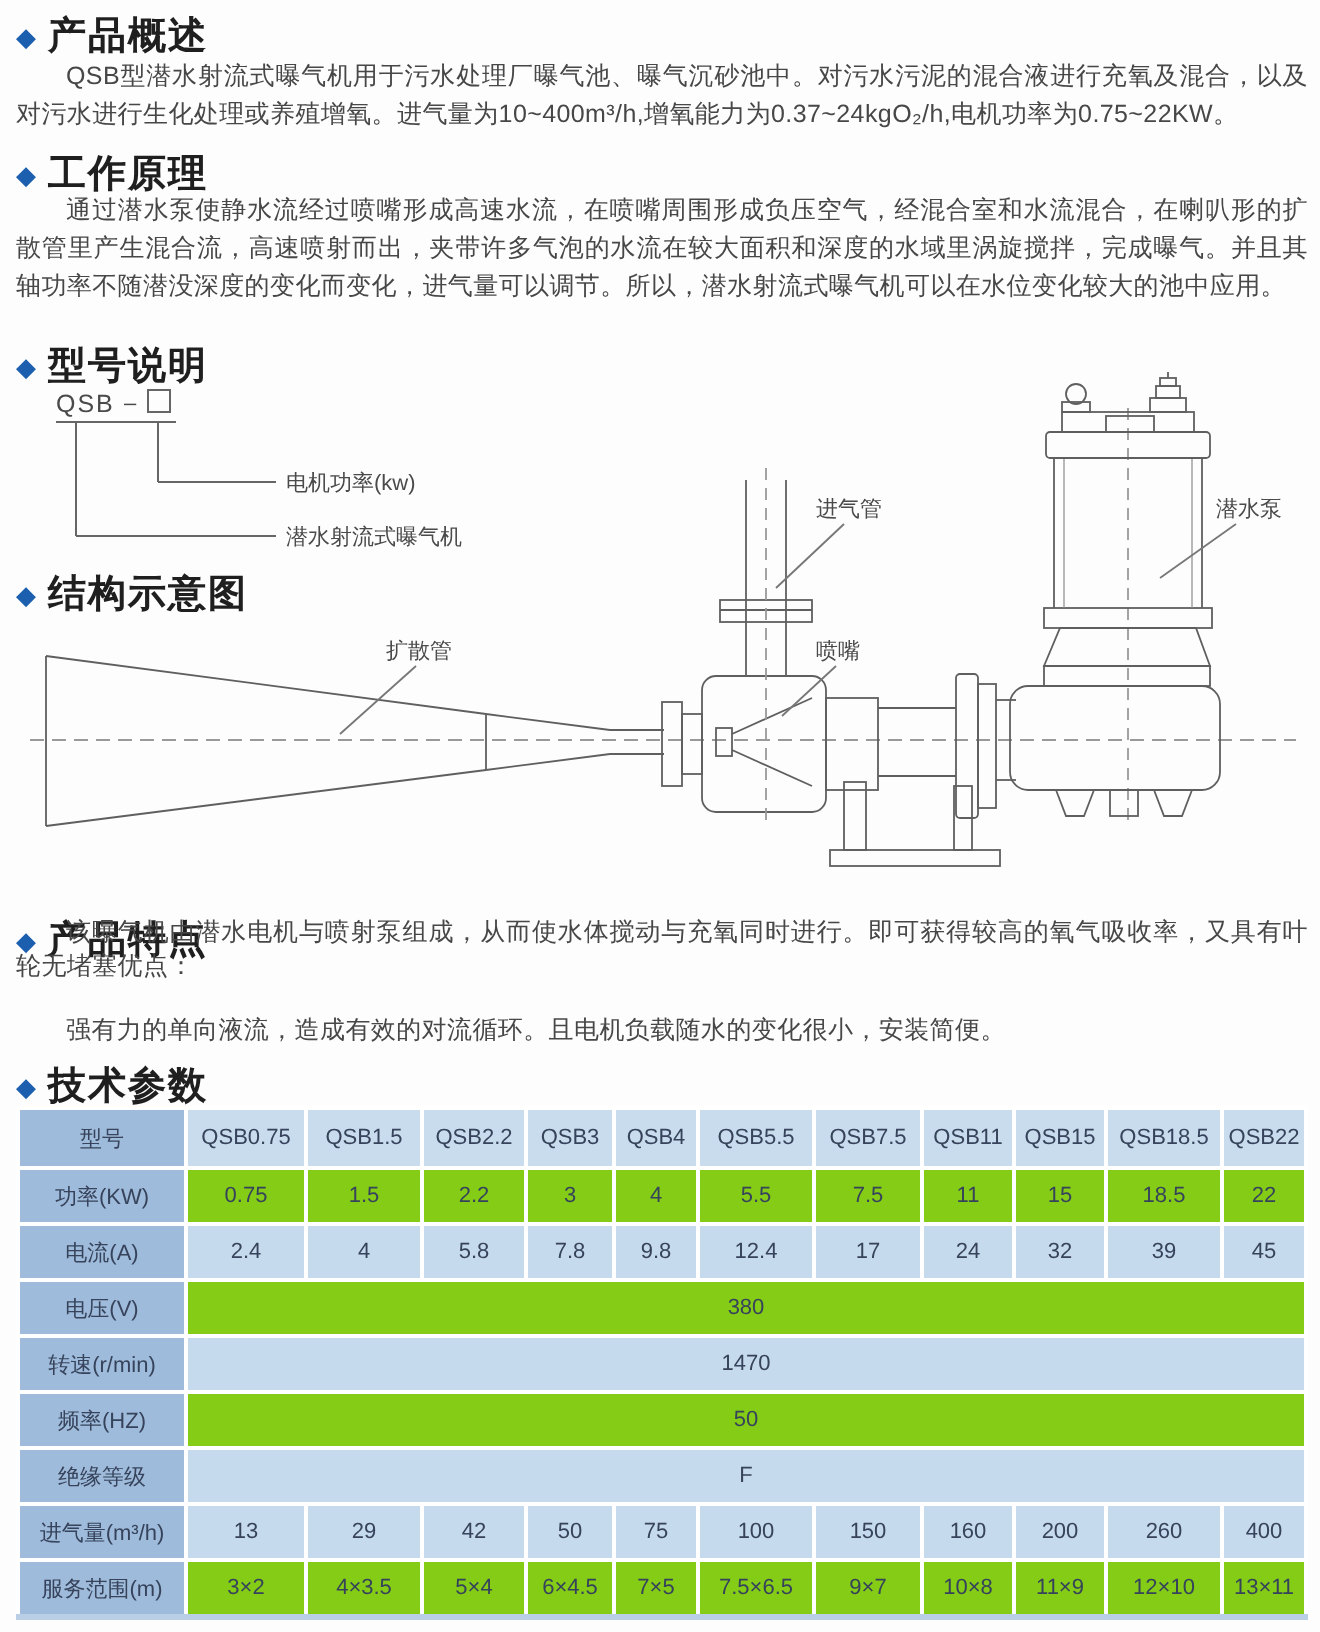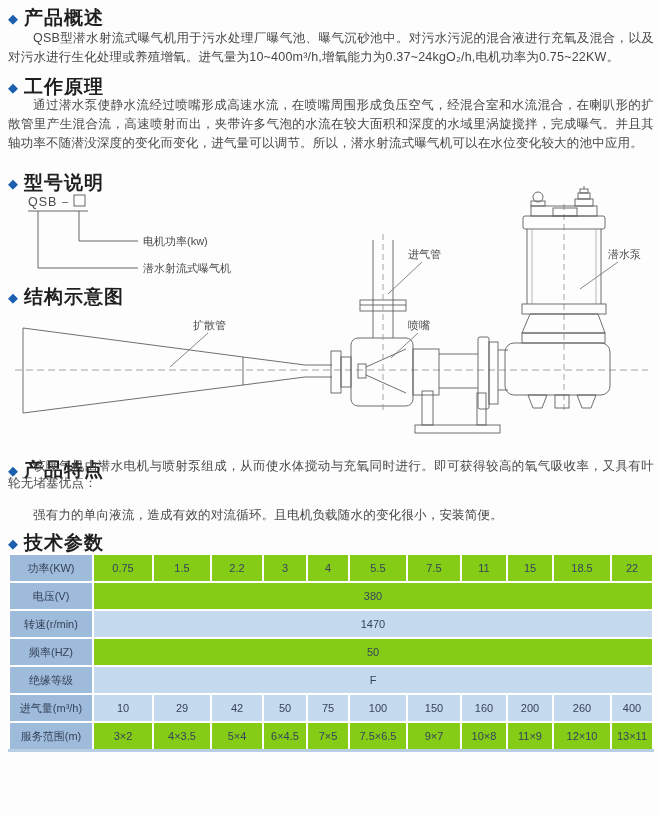--- a/index.html
+++ b/index.html
@@ -175,53 +175,81 @@
       <col style="width:44px">
         <col style="width:42px">
         <col style="width:58px">
         <col style="width:54px">
       <col style="width:46px">
         <col style="width:46px">
         <col style="width:58px">
         <col style="width:42px">
     </colgroup>
     <tbody id="specs-body">
+        <tr class="hdr">
+          <th class="rowhead">型号</th>
+          <th class="chdr">QSB0.75</th>
+          <th class="chdr">QSB1.5</th>
+          <th class="chdr">QSB2.2</th>
+          <th class="chdr">QSB3</th>
+          <th class="chdr">QSB4</th>
+          <th class="chdr">QSB5.5</th>
+          <th class="chdr">QSB7.5</th>
+          <th class="chdr">QSB11</th>
+          <th class="chdr">QSB15</th>
+          <th class="chdr">QSB18.5</th>
+          <th class="chdr">QSB22</th>
+        </tr>
         <tr>
           <td class="rowhead">功率(KW)</td>
           <td class="cl">0.75</td>
           <td class="cl">1.5</td>
           <td class="cl">2.2</td>
           <td class="cl">3</td>
           <td class="cl">4</td>
           <td class="cl">5.5</td>
           <td class="cl">7.5</td>
           <td class="cl">11</td>
           <td class="cl">15</td>
           <td class="cl">18.5</td>
           <td class="cl">22</td>
         </tr>
         <tr>
+          <td class="rowhead">电流(A)</td>
+          <td class="cd">2.4</td>
+          <td class="cd">4</td>
+          <td class="cd">5.8</td>
+          <td class="cd">7.8</td>
+          <td class="cd">9.8</td>
+          <td class="cd">12.4</td>
+          <td class="cd">17</td>
+          <td class="cd">24</td>
+          <td class="cd">32</td>
+          <td class="cd">39</td>
+          <td class="cd">45</td>
+        </tr>
+        <tr>
           <td class="rowhead">电压(V)</td>
           <td class="cl" colspan="11">380</td>
         </tr>
         <tr>
           <td class="rowhead">转速(r/min)</td>
           <td class="cd" colspan="11">1470</td>
         </tr>
         <tr>
           <td class="rowhead">频率(HZ)</td>
           <td class="cl" colspan="11">50</td>
         </tr>
         <tr>
           <td class="rowhead">绝缘等级</td>
           <td class="cd" colspan="11">F</td>
         </tr>
         <tr>
           <td class="rowhead">进气量(m³/h)</td>
-          <td class="cd">10</td>
+          <td class="cd">13</td>
           <td class="cd">29</td>
           <td class="cd">42</td>
           <td class="cd">50</td>
           <td class="cd">75</td>
           <td class="cd">100</td>
           <td class="cd">150</td>
           <td class="cd">160</td>
           <td class="cd">200</td>
           <td class="cd">260</td>
           <td class="cd">400</td>

